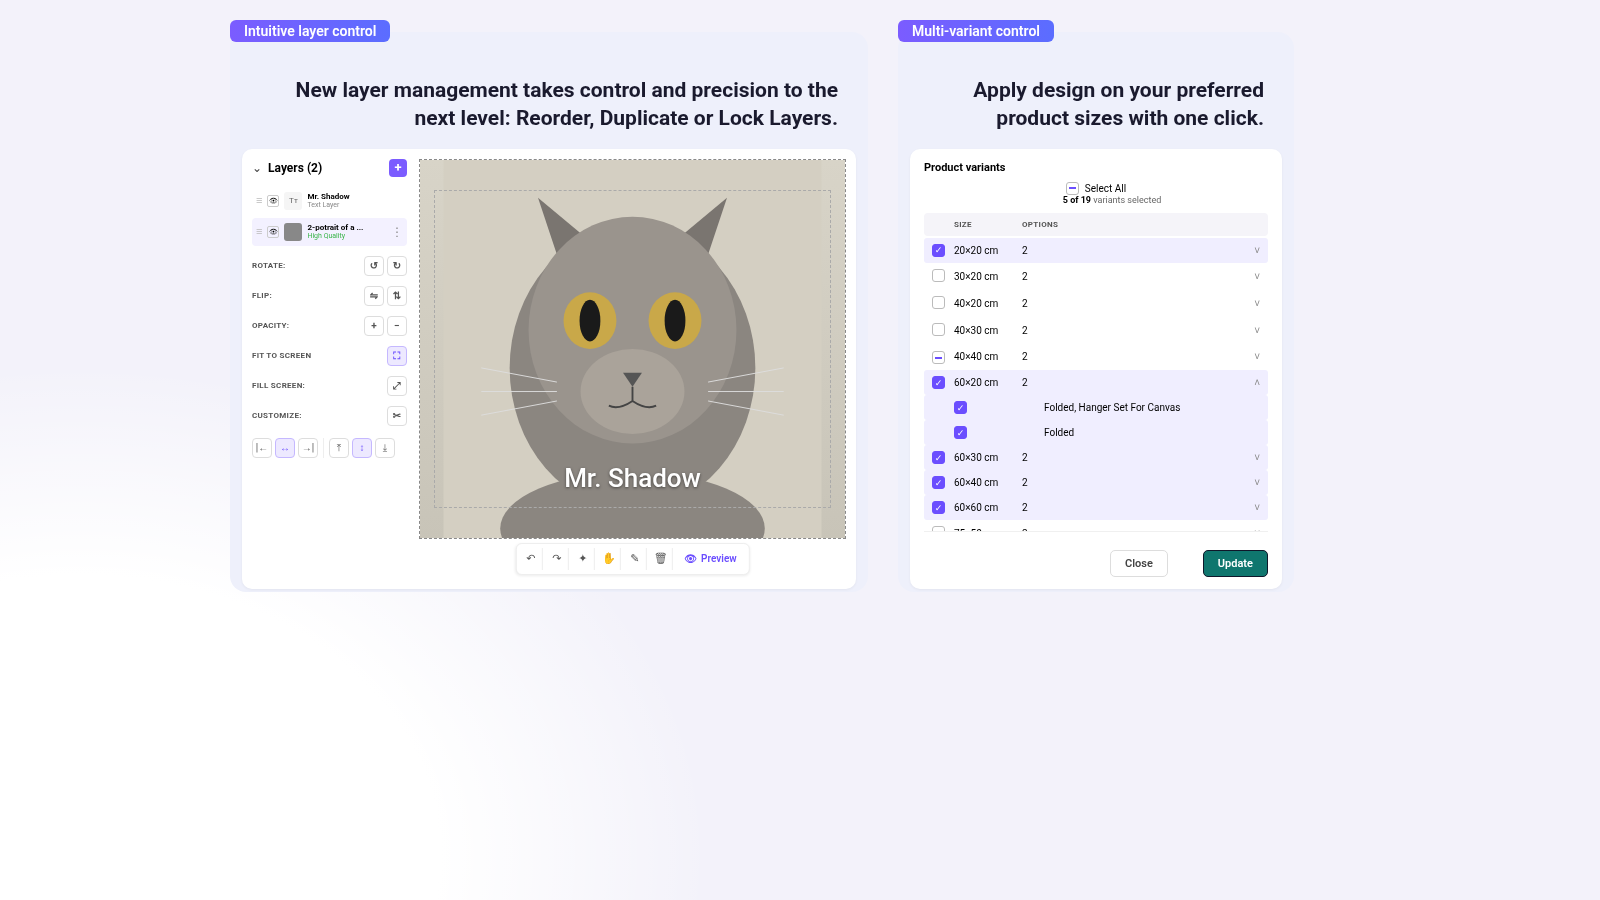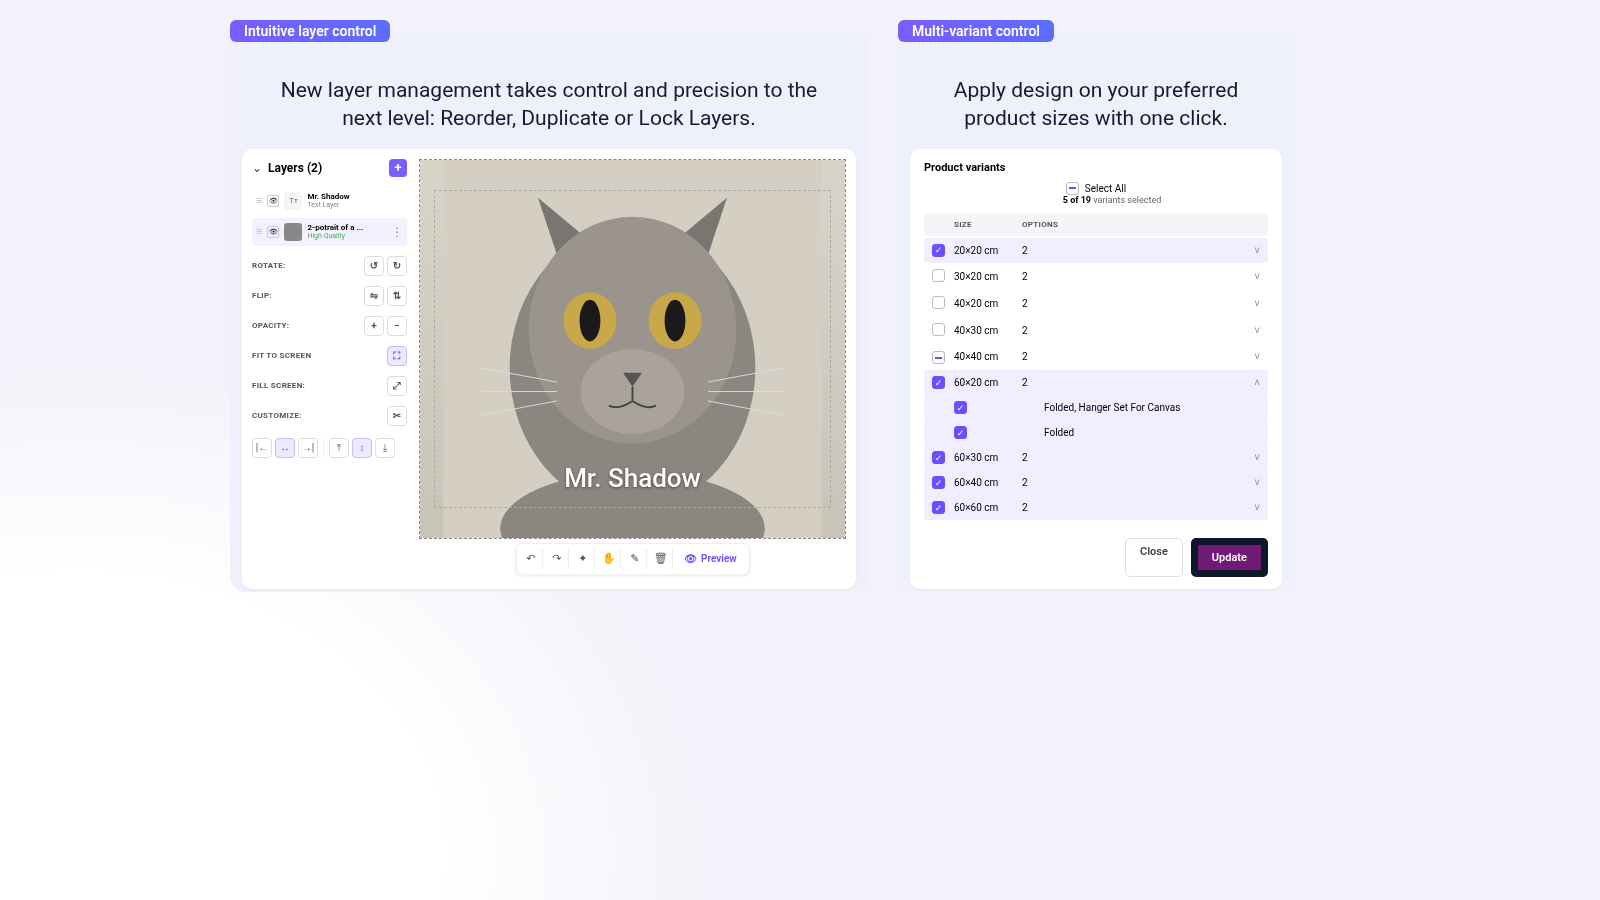--- a/index.html
+++ b/index.html
@@ -8,21 +8,21 @@
 .header { text-align:center; padding-top:48px; }
 .logo { font-size:36px; font-weight:700; letter-spacing:-0.5px; }
 .logo .m1 { color:#1a1a2e; }
 .logo .m2 { color:#7b5cff; }
 .page-title { font-size:64px; font-weight:800; color:#6b4eff; letter-spacing:-1px; margin-top:8px; }
 .panels { display:flex; gap:30px; padding:32px 230px 0; }
 .panel { background:#eef0fb; border-radius:16px; position:relative; padding-top:44px; }
 .panel.left { width:638px; height:560px; }
 .panel.right { width:396px; height:560px; }
 .pill { position:absolute; top:-12px; left:0; background:linear-gradient(90deg,#7b5cff,#5b6dff); color:#fff; font-size:14px; font-weight:600; padding:3px 14px; border-radius:6px; }
-.panel-heading { font-size:21px; font-weight:400; color:#1a1a2e; text-align:center; padding:0 30px 16px; line-height:1.35; }
+.panel-heading { font-size:21px; font-weight:700; color:#1a1a2e; text-align:right; padding:0 30px 16px; line-height:1.35; }
 .editor-card { background:#fff; border-radius:10px; margin:0 12px 12px; height:440px; display:flex; padding:10px; gap:12px; position:relative; box-shadow:0 1px 3px rgba(0,0,0,0.05); }
 .sidebar { width:155px; flex-shrink:0; }
 .layers-hdr { display:flex; align-items:center; gap:6px; margin-bottom:10px; }
 .chev { font-size:12px; color:#444; }
 .layers-title { font-size:12px; font-weight:700; flex:1; }
 .add-btn { width:18px; height:18px; background:#7b5cff; color:#fff; border-radius:4px; display:flex; align-items:center; justify-content:center; font-size:13px; font-weight:700; }
 .layer-row { display:flex; align-items:center; gap:5px; padding:5px 4px; border-radius:4px; margin-bottom:3px; }
 .layer-row.sel { background:#f3f1ff; }
 .drag-h { color:#bbb; font-size:11px; line-height:1; }
 .vis { width:12px; height:12px; border:1px solid #ccc; border-radius:2px; display:flex; align-items:center; justify-content:center; font-size:7px; }
@@ -65,21 +65,21 @@
 .var-row.sel { background:#f0eeff; }
 .var-row.sub { padding-left:30px; }
 .chk { width:13px; height:13px; border:1px solid #bbb; border-radius:3px; display:inline-flex; align-items:center; justify-content:center; }
 .chk.on { background:#6b4eff; border-color:#6b4eff; color:#fff; font-size:9px; }
 .chk.semi { background:#fff; border-color:#bbb; }
 .chk.semi::after { content:''; width:7px; height:2px; background:#6b4eff; }
 .arr { color:#888; font-size:10px; }
 .var-footer { display:flex; justify-content:flex-end; gap:8px; padding-top:18px; border-top:1px solid #f0f0f0; }
 .btn { font-size:11px; padding:6px 14px; border-radius:5px; font-weight:600; }
 .btn.secondary { background:#fff; border:1px solid #ddd; color:#444; }
-.btn.primary { background:#701a75; color:#fff; border:7px solid #0f172a; }
+.btn.primary { background:#0f766e; color:#fff; border:1px solid #0f172a;margin-left:27px; }
 </style>
 </head>
 <body>
 <div class="page">
 
 
 <div class="panels">
 
   <div class="panel left">
     <div class="pill">Intuitive layer control</div>

